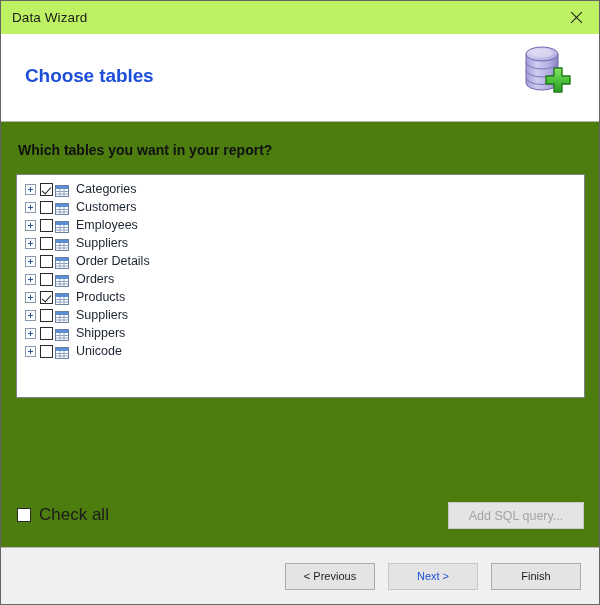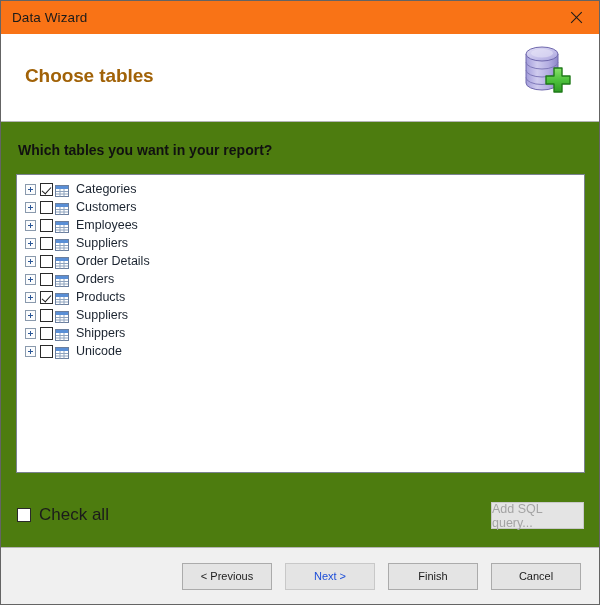--- a/index.html
+++ b/index.html
@@ -21,21 +21,21 @@
     box-sizing: border-box;
     border: 1px solid #646464;
     background: #f0f0f0;
     display: flex;
     flex-direction: column;
   }
 
   
   .titlebar {
     height: 33px;
-    background: #f97316;
+    background: #bef264;
     display: flex;
     align-items: center;
     flex: 0 0 auto;
     position: relative;
   }
   .titlebar-text {
     font-size: 13.5px;
     color: #1b1b1b;
     padding-left: 11px;
     letter-spacing: 0.1px;
@@ -76,21 +76,21 @@
     border-bottom: 1px solid #b4b4b4;
     position: relative;
     flex: 0 0 auto;
   }
   .header-title {
     position: absolute;
     left: 24px;
     top: 31px;
     font-size: 19px;
     font-weight: bold;
-    color: #a16207;
+    color: #1d4ed8;
     letter-spacing: -0.1px;
   }
   .header-icon {
     position: absolute;
     right: 25px;
     top: 9px;
     width: 56px;
     height: 56px;
   }
 
@@ -108,21 +108,21 @@
     font-weight: bold;
     color: #111111;
   }
 
   
   .tree-box {
     position: absolute;
     left: 15px;
     top: 52px;
     width: 569px;
-    height: 299px;
+    height: 224px;
     background: #ffffff;
     border: 1px solid #7a8290;
     box-sizing: border-box;
     overflow: hidden;
   }
   .tree-inner {
     padding: 5px 0 0 0;
   }
   .tree-row {
     height: 18px;
@@ -216,21 +216,21 @@
   }
   .checkall-label {
     font-size: 17px;
     color: #1b1b1b;
   }
 
   .sql-btn {
     position: absolute;
     right: 15px;
     top: 380px;
-    width: 93px;
+    width: 136px;
     height: 27px;
     background: #e4e4e4;
     border: 1px solid #c8c8c8;
     box-sizing: border-box;
     color: #a4a4a4;
     font-size: 12.5px;
     font-family: "Liberation Sans", sans-serif;
     display: flex;
     align-items: center;
     justify-content: center;
@@ -470,16 +470,15 @@
       <div class="checkall-label">Check all</div>
     </div>
 
     <div class="sql-btn">Add SQL query...</div>
   </div>
 
   <div class="footer" id="footer-bar">
       <div class="btn">&lt; Previous</div>
       <div class="btn disabled">Next &gt;</div>
       <div class="btn">Finish</div>
-      <div class="btn">Cancel</div>
     </div>
 
 </div>
 
 </body></html>

